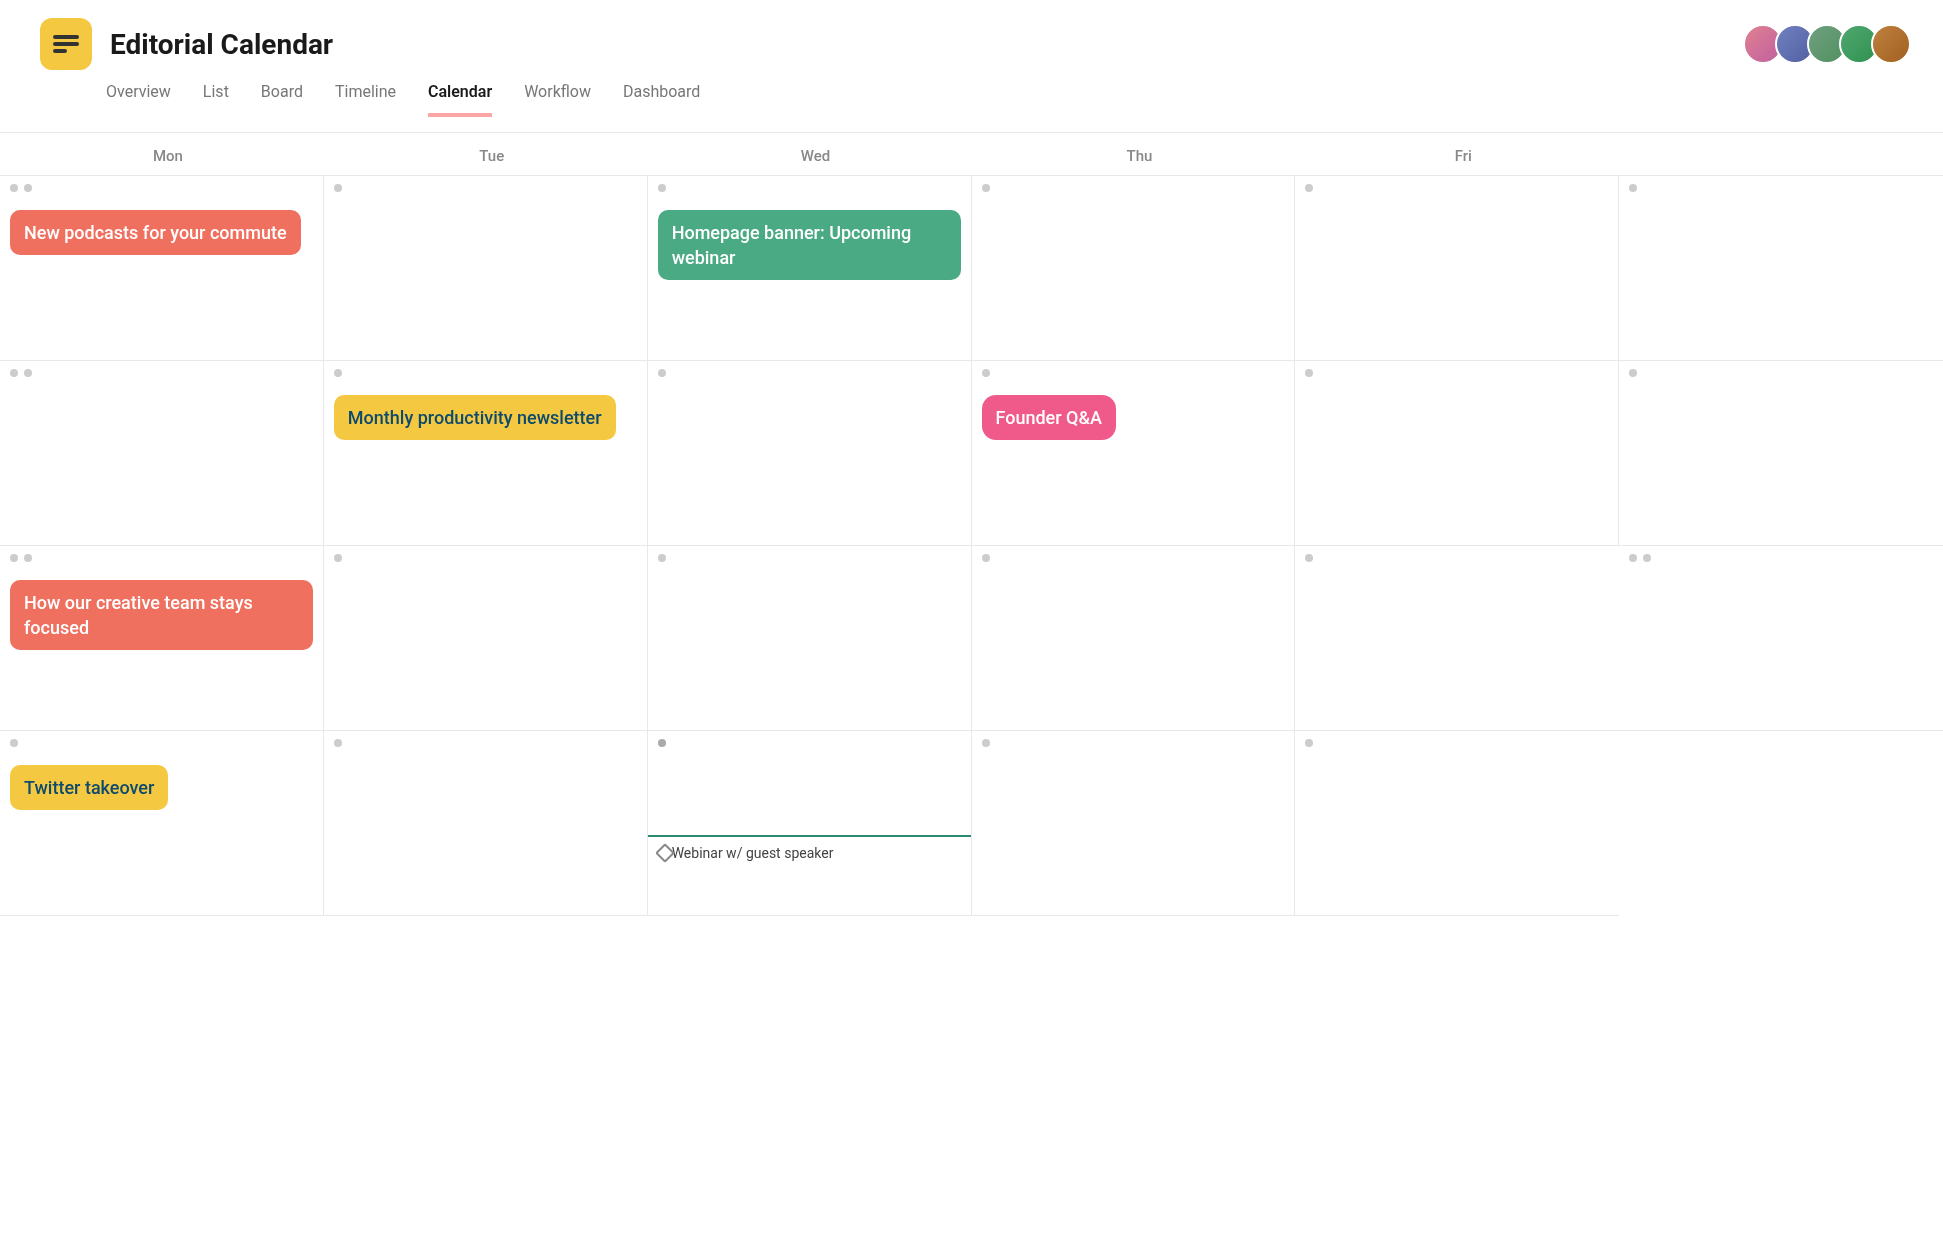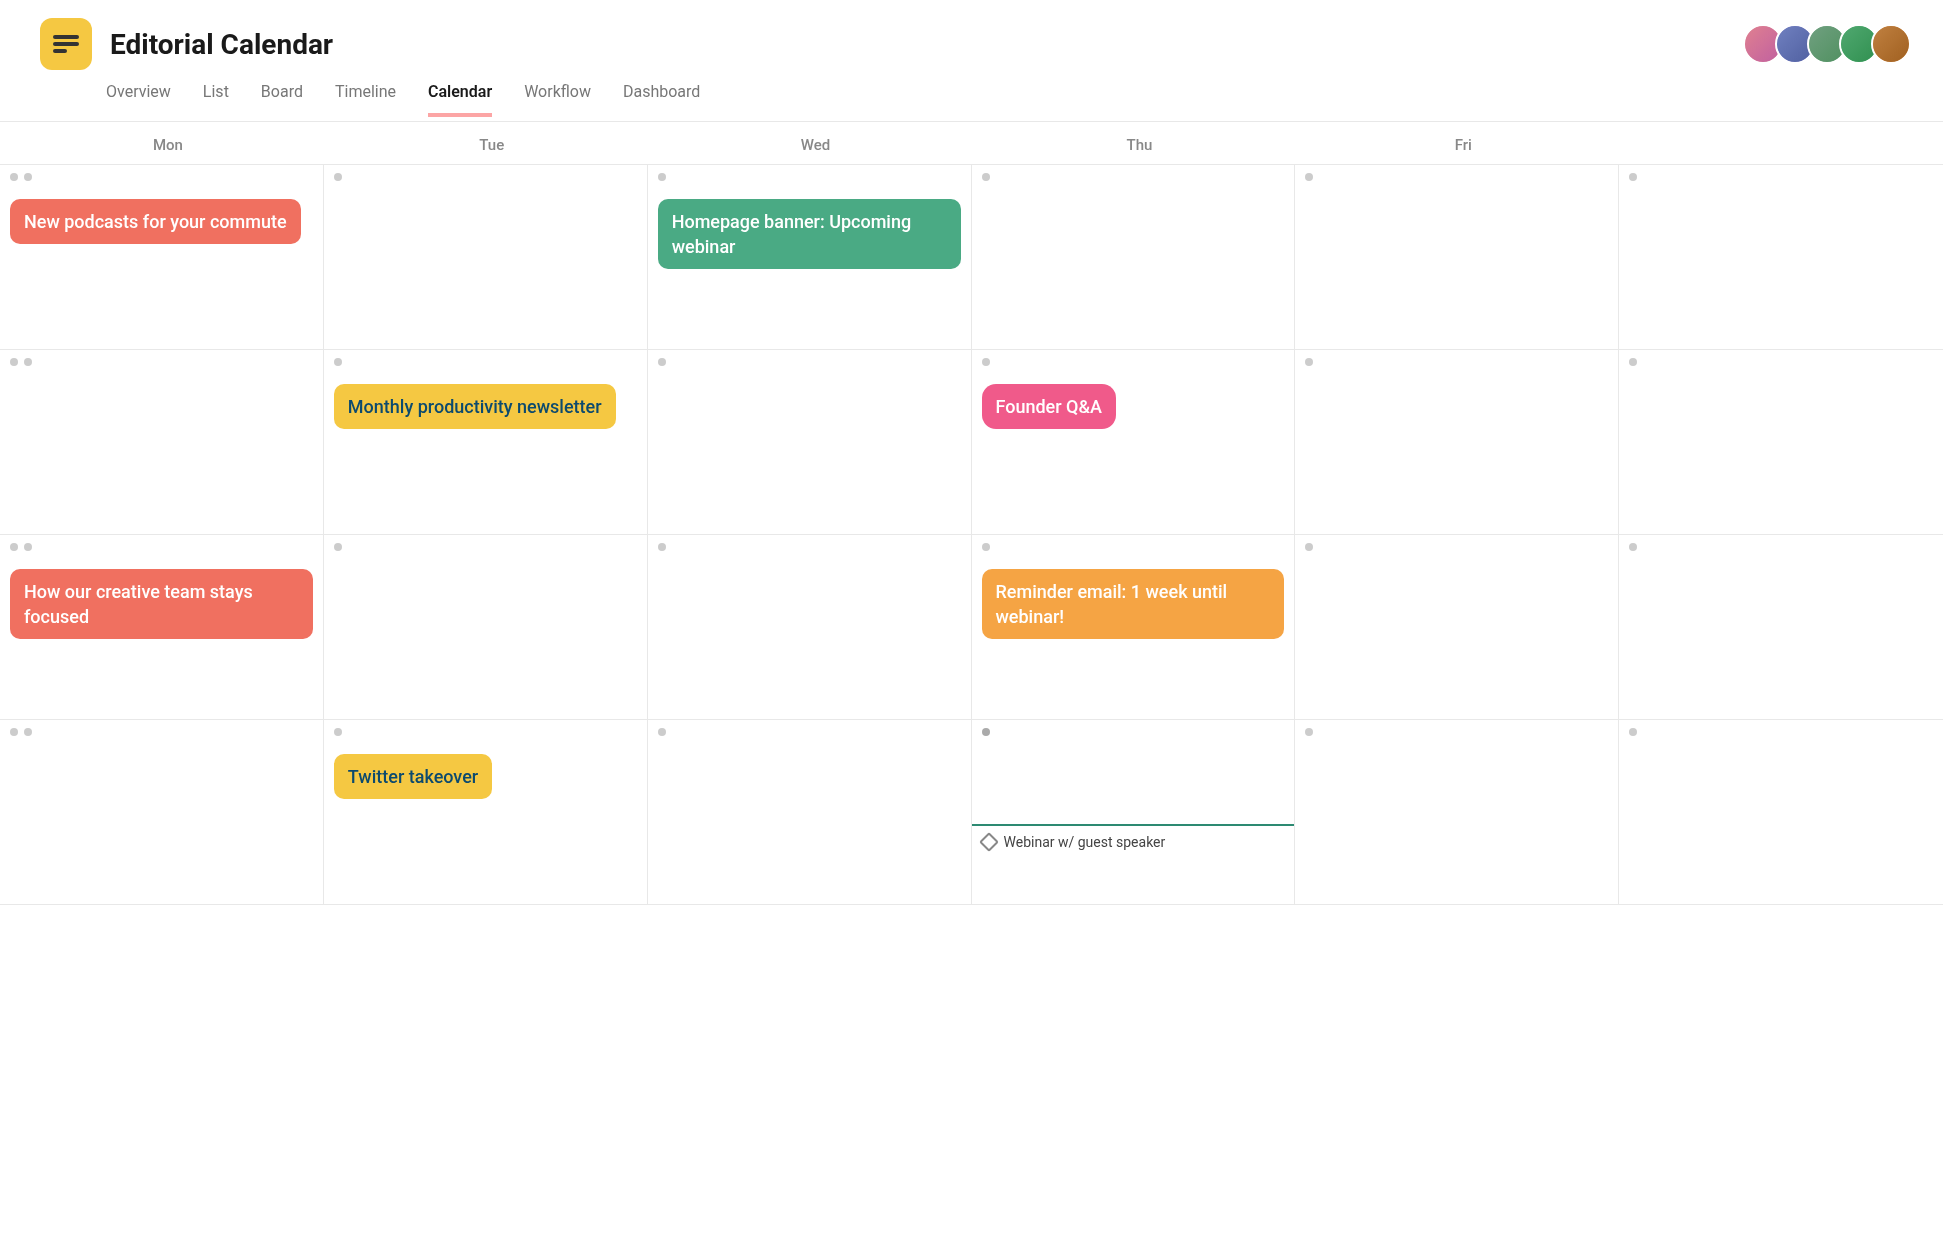--- a/index.html
+++ b/index.html
@@ -9,21 +9,21 @@
     .header { display: flex; align-items: center; justify-content: space-between; padding: 18px 32px 0 32px; }
     .header-left { display: flex; align-items: center; gap: 18px; margin-left: 8px; }
     .app-icon { width: 52px; height: 52px; background: #f5c842; border-radius: 12px; display: flex; align-items: center; justify-content: center; }
     .app-icon svg { width: 30px; height: 30px; }
     .header-title { font-size: 28px; font-weight: 700; color: #1a1a1a; }
     .avatars { display: flex; align-items: center; }
     .avatar { width: 40px; height: 40px; border-radius: 50%; border: 2px solid #fff; margin-left: -8px; overflow: hidden; }
     .avatar:first-child { margin-left: 0; }
 
     
-    .nav { display: flex; gap: 32px; padding: 12px 32px 4px 106px; border-bottom: 1px solid #e8e8e8; }
+    .nav { display: flex; gap: 32px; padding: 12px 32px 15px 106px; border-bottom: 1px solid #e8e8e8; }
     .nav-item { font-size: 16px; color: #777; padding-bottom: 12px; cursor: pointer; border-bottom: 2px solid transparent; text-decoration: none; }
     .nav-item.active { color: #1a1a1a; font-weight: 600; border-bottom: 4px solid #fca5a5; }
 
     
     .calendar { display: flex; flex-direction: column; flex: 1; }
     .calendar-header { display: grid; grid-template-columns: repeat(6, 1fr); border-bottom: 1px solid #e8e8e8; }
     .cal-day-header { text-align: center; padding: 14px 0 10px 12px; font-size: 15px; font-weight: 500; color: #888; }
 
     .calendar-body { display: grid; grid-template-columns: repeat(6, 1fr); grid-template-rows: repeat(4, 1fr); flex: 1; }
     .cal-cell { border-right: 1px solid #e8e8e8; border-bottom: 1px solid #e8e8e8; padding: 8px 10px; min-height: 185px; position: relative; }
@@ -33,21 +33,21 @@
 
     
     .event { border-radius: 10px; padding: 10px 14px; font-size: 18px; font-weight: 500; line-height: 1.4; cursor: pointer; display: inline-block; max-width: 100%; margin-top: 4px; }
     .event-red { background: #f07060; color: #fff; }
     .event-green { background: #4aaa84; color: #fff; }
     .event-yellow { background: #f5c842; color: #0c4a6e; }
     .event-pink { background: #f05a8a; color: #fff; border-radius: 14px; }
     .event-orange { background: #f5a444; color: #fff; }
 
     
-    .webinar-row { display: flex; align-items: center; gap: 8px; padding: 6px 10px; font-size: 14px; color: #444; border-top: 2px solid #2d8a72; margin-top: auto; }
+    .webinar-row { display: flex; align-items: center; gap: 0; padding: 6px 10px; font-size: 14px; color: #444; border-top: 2px solid #2d8a72; margin-top: auto; }
     .diamond-icon { display: inline-block; width: 14px; height: 14px; border: 2px solid #888; transform: rotate(45deg); border-radius: 2px; }
   </style>
 </head>
 <body>
 
 <div class="header">
   <div class="header-left">
     <div class="app-icon">
       <svg viewBox="0 0 30 22" fill="none">
         <rect x="2" y="2" width="26" height="4" rx="2" fill="#333"></rect>
@@ -177,26 +177,20 @@
     </div>
     <div class="cal-cell">
       <div class="cal-dot-row">
           <span class="cal-dot"></span>
         </div>
     </div>
     <div class="cal-cell">
       <div class="cal-dot-row">
           <span class="cal-dot"></span>
         </div>
-    </div>
-    <div class="cal-cell">
-      <div class="cal-dot-row">
-          <span class="cal-dot"></span>
-        </div>
-      <div class="event event-orange">Reminder email: 1 week until webinar!</div>
     </div>
     <div class="cal-cell">
       <div class="cal-dot-row">
           <span class="cal-dot"></span>
         </div>
     </div>
     <div class="cal-cell" style="border-right:none;">
       <div class="cal-dot-row">
           <span class="cal-dot"></span>
         </div>

